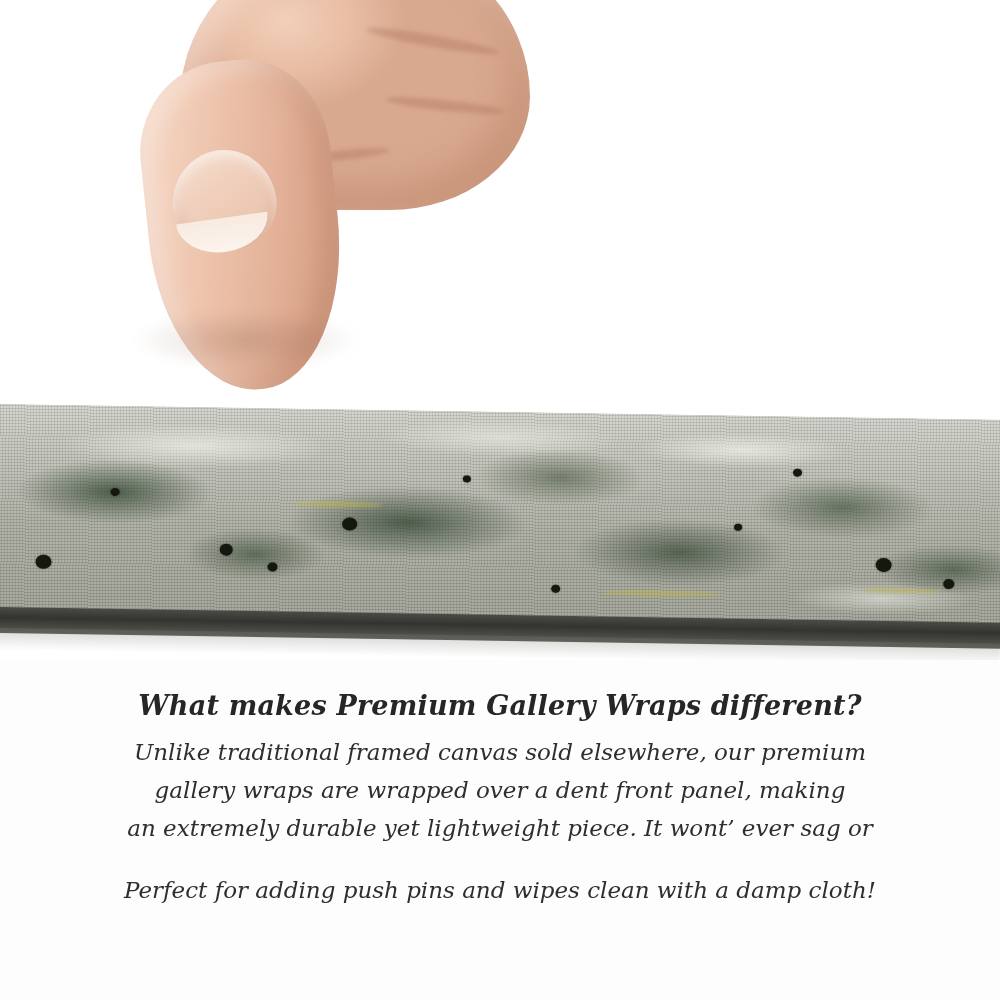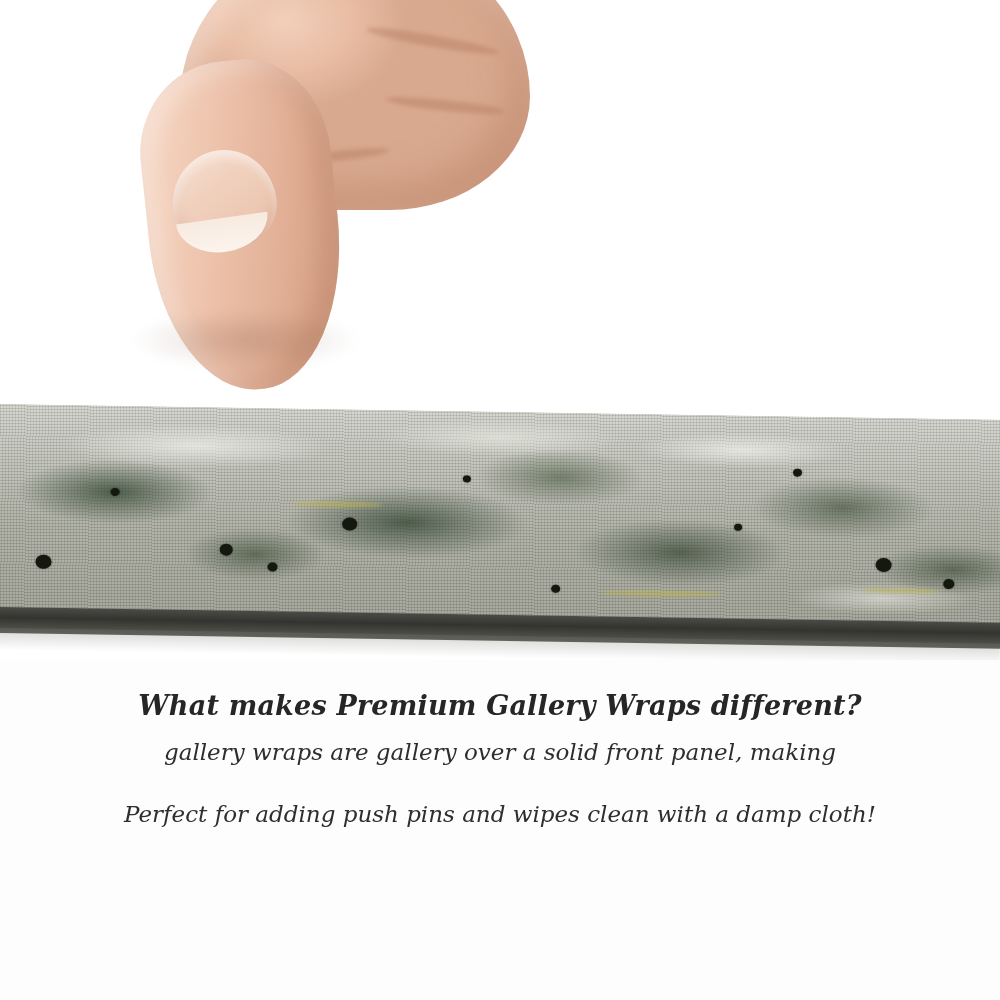--- a/index.html
+++ b/index.html
@@ -243,17 +243,19 @@
       <div class="yellow-streak" style="left:300px; top:92px;  width:90px; height:6px;"></div>
       <div class="yellow-streak" style="left:610px; top:176px; width:120px; height:6px;"></div>
       <div class="yellow-streak" style="left:870px; top:170px; width:80px; height:5px;"></div>
     </div>
     <div class="canvas-bottom-edge"></div>
     <div class="canvas-drop-shadow"></div>
   </div>
 
   <div class="caption">
     <p class="caption-heading">What makes Premium Gallery Wraps different?</p>
-    <p class="caption-line">gallery wraps are gallery over a solid front panel, making</p>
+    <p class="caption-line">Unlike traditional framed canvas sold elsewhere, our premium</p>
+    <p class="caption-line">gallery wraps are wrapped over a dent front panel, making</p>
+    <p class="caption-line">an extremely durable yet lightweight piece. It wont’ ever sag or</p>
     <p class="caption-line caption-last">Perfect for adding push pins and wipes clean with a damp cloth!</p>
   </div>
 
 </div>
 
 </body></html>

